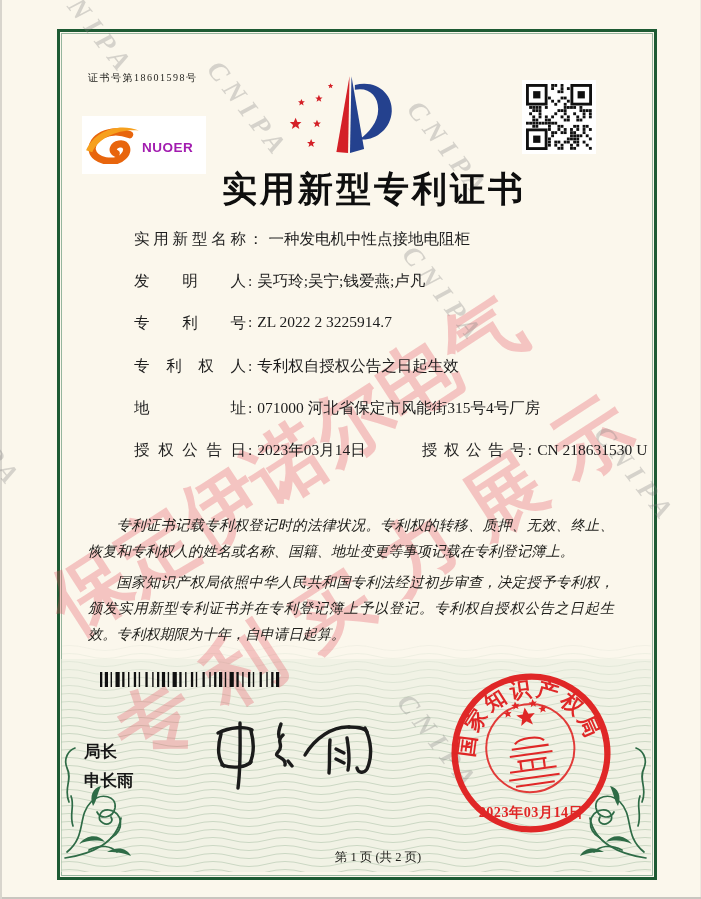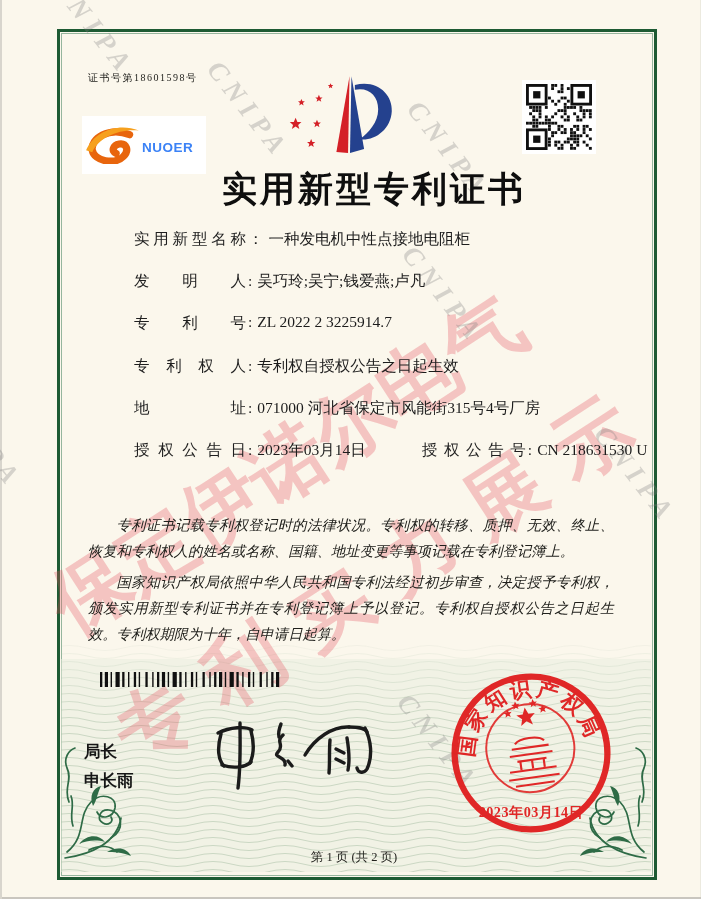--- a/index.html
+++ b/index.html
@@ -15,21 +15,21 @@
            font-size:27px;letter-spacing:7px;color:rgba(125,125,125,0.30);transform:rotate(52deg);
            transform-origin:left top;white-space:nowrap;z-index:3;}
   .wm-pink{position:absolute;font-weight:700;font-size:78px;color:rgba(228,80,94,0.30);
            transform:rotate(-33deg);transform-origin:left top;white-space:nowrap;z-index:2;
            font-family:"Liberation Serif","DejaVu Serif",serif;}
   .wm-pink2{letter-spacing:26px;}
   
   .cert-no{position:absolute;left:88px;top:71px;font-size:10px;letter-spacing:1.5px;color:#23231f;z-index:4;}
   .logo-box{position:absolute;left:82px;top:116px;width:124px;height:58px;background:#ffffff;z-index:4;}
   .logo-text{position:absolute;left:60px;top:24px;font-family:"Liberation Sans","DejaVu Sans",sans-serif;
-             font-weight:700;font-size:13.5px;color:#3b82f6;letter-spacing:0.5px;}
+             font-weight:700;font-size:13.5px;color:#a21caf;letter-spacing:0.5px;}
   .qr-box{position:absolute;left:522px;top:80px;width:74px;height:74px;background:#ffffff;z-index:4;padding:4px;box-sizing:border-box;}
   .title{position:absolute;left:57px;top:166px;width:594px;text-align:center;font-size:35px;font-weight:800;
          letter-spacing:3px;color:#0e0e0e;z-index:4;font-family:"Liberation Sans","DejaVu Sans",sans-serif;padding-left:20px;}
   
   .fields{position:absolute;left:88px;top:229px;width:528px;z-index:4;font-size:15.5px;color:#1f1f1f;}
   .frow{height:17px;margin-bottom:25.2px;white-space:nowrap;margin-left:46px;}
   .flabel{display:inline-block;width:112px;text-align:justify;text-align-last:justify;vertical-align:top;}
   .flabel2{display:inline-block;width:104px;text-align:justify;text-align-last:justify;vertical-align:top;margin-left:56px;}
   .fcolon{margin:0 5px 0 2px;}
   .fvalue{color:#1c1c1c;}
@@ -40,21 +40,21 @@
   
   .guilloche{position:absolute;left:61px;top:645px;width:590px;height:227px;z-index:1;}
   .barcode{position:absolute;left:100px;top:672px;width:181px;height:15px;z-index:4;}
   .signer{position:absolute;left:84px;top:737px;z-index:4;font-family:"Liberation Sans","DejaVu Sans",sans-serif;
           font-size:16.5px;font-weight:600;color:#161616;line-height:29px;}
   .signature{position:absolute;left:195px;top:698px;z-index:5;}
   .seal{position:absolute;left:438px;top:660px;z-index:6;opacity:0.95;}
   .flourish{position:absolute;z-index:2;}
   .flourish.bl{left:59px;top:740px;}
   .flourish.br{left:556px;top:740px;transform:scaleX(-1);}
-  .footer{position:absolute;left:57px;top:849px;width:594px;text-align:center;font-size:12.5px;color:#22221e;z-index:4;}
+  .footer{position:absolute;left:57px;top:849px;width:594px;text-align:center;font-size:12.5px;color:#22221e;z-index:4;padding-left:24px;}
 </style>
 </head>
 <body>
 
 <div class="page">
 
   <svg class="guilloche" id="gpat" viewBox="0 0 590 227" preserveAspectRatio="none">
       <rect x="0" y="14" width="590" height="213" fill="#e7edde" opacity="0.5"></rect>
       <path d="M-10 3 q18 -5 36 0 t36 0 t36 0 t36 0 t36 0 t36 0 t36 0 t36 0 t36 0 t36 0 t36 0 t36 0 t36 0 t36 0 t36 0 t36 0 t36 0 t36 0" fill="none" stroke="#a9c0a6" stroke-width="0.9" opacity="0.12"></path>
       <path d="M-10 11 q18 -5 36 0 t36 0 t36 0 t36 0 t36 0 t36 0 t36 0 t36 0 t36 0 t36 0 t36 0 t36 0 t36 0 t36 0 t36 0 t36 0 t36 0 t36 0" fill="none" stroke="#a9c0a6" stroke-width="0.9" opacity="0.17"></path>

